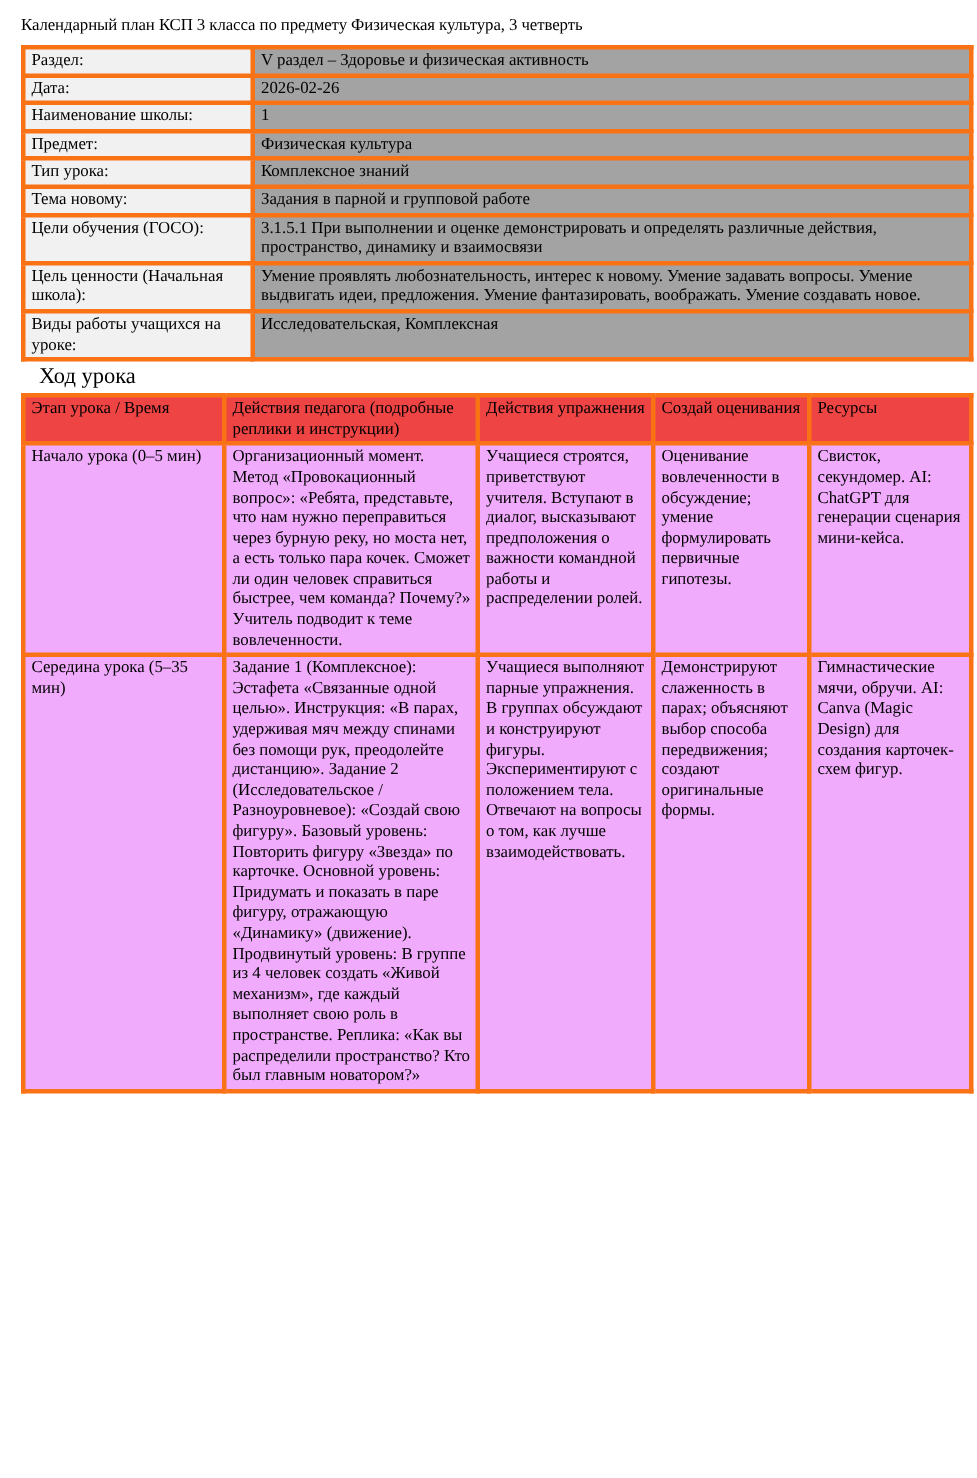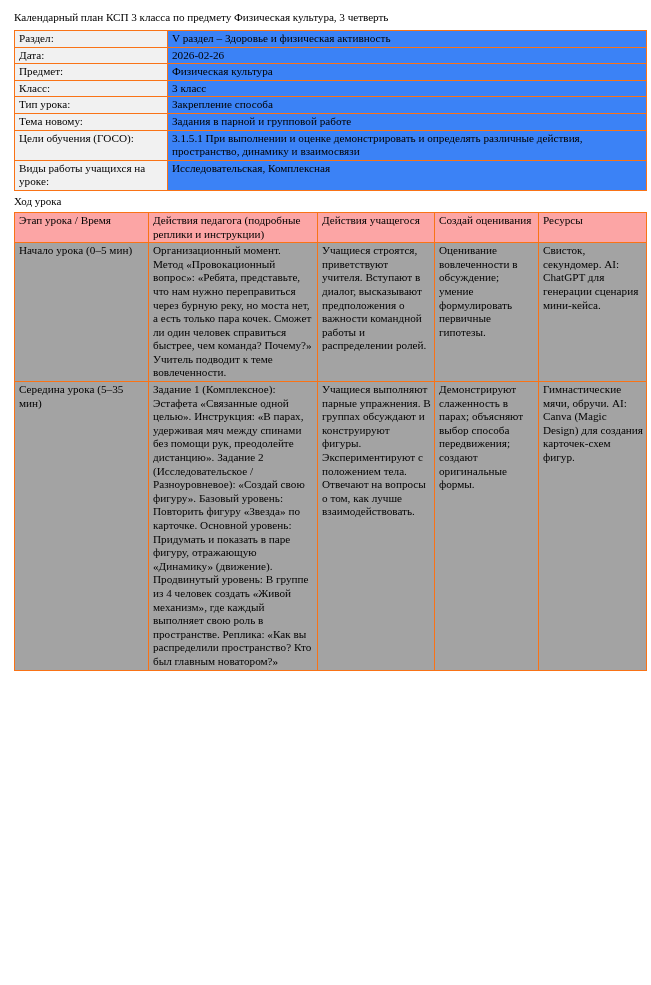--- a/index.html
+++ b/index.html
@@ -30,56 +30,56 @@
     letter-spacing: -0.05px;
   }
   table {
     border-collapse: collapse;
     table-layout: fixed;
     width: 632px;
     font-size: 11.2px;
     line-height: 13.6px;
   }
   table td, table th {
-    border: 1px solid #f97316;
+    border: 3px solid #f97316;
     padding: 1px 3px 1px 4px;
     vertical-align: top;
     text-align: left;
     font-weight: normal;
     word-wrap: break-word;
     overflow-wrap: break-word;
     hyphens: none;
   }
   
   .info-table { margin-bottom: 0; }
   .info-table col.c-label { width: 153px; }
   .info-table col.c-value { width: 479px; }
   .info-table td.label {
     background: #f1f1f1;
   }
   .info-table td.value {
-    background: #3b82f6;
+    background: #a3a3a3;
   }
   
   .section-caption {
-    font-size: 11px;
+    font-size: 15px;
     line-height: 14px;
-    margin: 3px 0 4px 0;
+    margin: 3px 0 4px 12px;
   }
   
   .flow-table col.c1 { width: 134px; }
   .flow-table col.c2 { width: 169px; }
   .flow-table col.c3 { width: 117px; }
   .flow-table col.c4 { width: 104px; }
   .flow-table col.c5 { width: 108px; }
   .flow-table thead td {
-    background: #fca5a5;
+    background: #ef4444;
   }
   .flow-table tbody td {
-    background: #a3a3a3;
+    background: #f0abfc;
   }
 </style>
 </head>
 <body>
 
 <div class="page">
 
   <div class="doc-title">Календарный план КСП 3 класса по предмету Физическая культура, 3 четверть</div>
 
   <table class="info-table">
@@ -90,38 +90,42 @@
     <tbody>
         <tr>
           <td class="label">Раздел:</td>
           <td class="value">V раздел – Здоровье и физическая активность</td>
         </tr>
         <tr>
           <td class="label">Дата:</td>
           <td class="value">2026-02-26</td>
         </tr>
         <tr>
+          <td class="label">Наименование школы:</td>
+          <td class="value">1</td>
+        </tr>
+        <tr>
           <td class="label">Предмет:</td>
           <td class="value">Физическая культура</td>
         </tr>
         <tr>
-          <td class="label">Класс:</td>
-          <td class="value">3 класс</td>
-        </tr>
-        <tr>
           <td class="label">Тип урока:</td>
-          <td class="value">Закрепление способа</td>
+          <td class="value">Комплексное знаний</td>
         </tr>
         <tr>
           <td class="label">Тема новому:</td>
           <td class="value">Задания в парной и групповой работе</td>
         </tr>
         <tr>
           <td class="label">Цели обучения (ГОСО):</td>
           <td class="value">3.1.5.1 При выполнении и оценке демонстрировать и определять различные действия, пространство, динамику и взаимосвязи</td>
+        </tr>
+        <tr>
+          <td class="label">Цель ценности (Начальная школа):</td>
+          <td class="value">Умение проявлять любознательность, интерес к новому. Умение задавать вопросы. Умение выдвигать идеи, предложения. Умение фантазировать, воображать. Умение создавать новое.</td>
         </tr>
         <tr>
           <td class="label">Виды работы учащихся на уроке:</td>
           <td class="value">Исследовательская, Комплексная</td>
         </tr>
       </tbody>
   </table>
 
   <div class="section-caption">Ход урока</div>
 
@@ -130,21 +134,21 @@
       <col class="c1">
       <col class="c2">
       <col class="c3">
       <col class="c4">
       <col class="c5">
     </colgroup>
     <thead>
       <tr>
         <td>Этап урока / Время</td>
         <td>Действия педагога (подробные реплики и инструкции)</td>
-        <td>Действия учащегося</td>
+        <td>Действия упражнения</td>
         <td>Создай оценивания</td>
         <td>Ресурсы</td>
       </tr>
     </thead>
     <tbody>
         <tr>
           <td>Начало урока (0–5 мин)</td>
           <td>Организационный момент. Метод «Провокационный вопрос»: «Ребята, представьте, что нам нужно переправиться через бурную реку, но моста нет, а есть только пара кочек. Сможет ли один человек справиться быстрее, чем команда? Почему?» Учитель подводит к теме вовлеченности.</td>
           <td>Учащиеся строятся, приветствуют учителя. Вступают в диалог, высказывают предположения о важности командной работы и распределении ролей.</td>
           <td>Оценивание вовлеченности в обсуждение; умение формулировать первичные гипотезы.</td>

